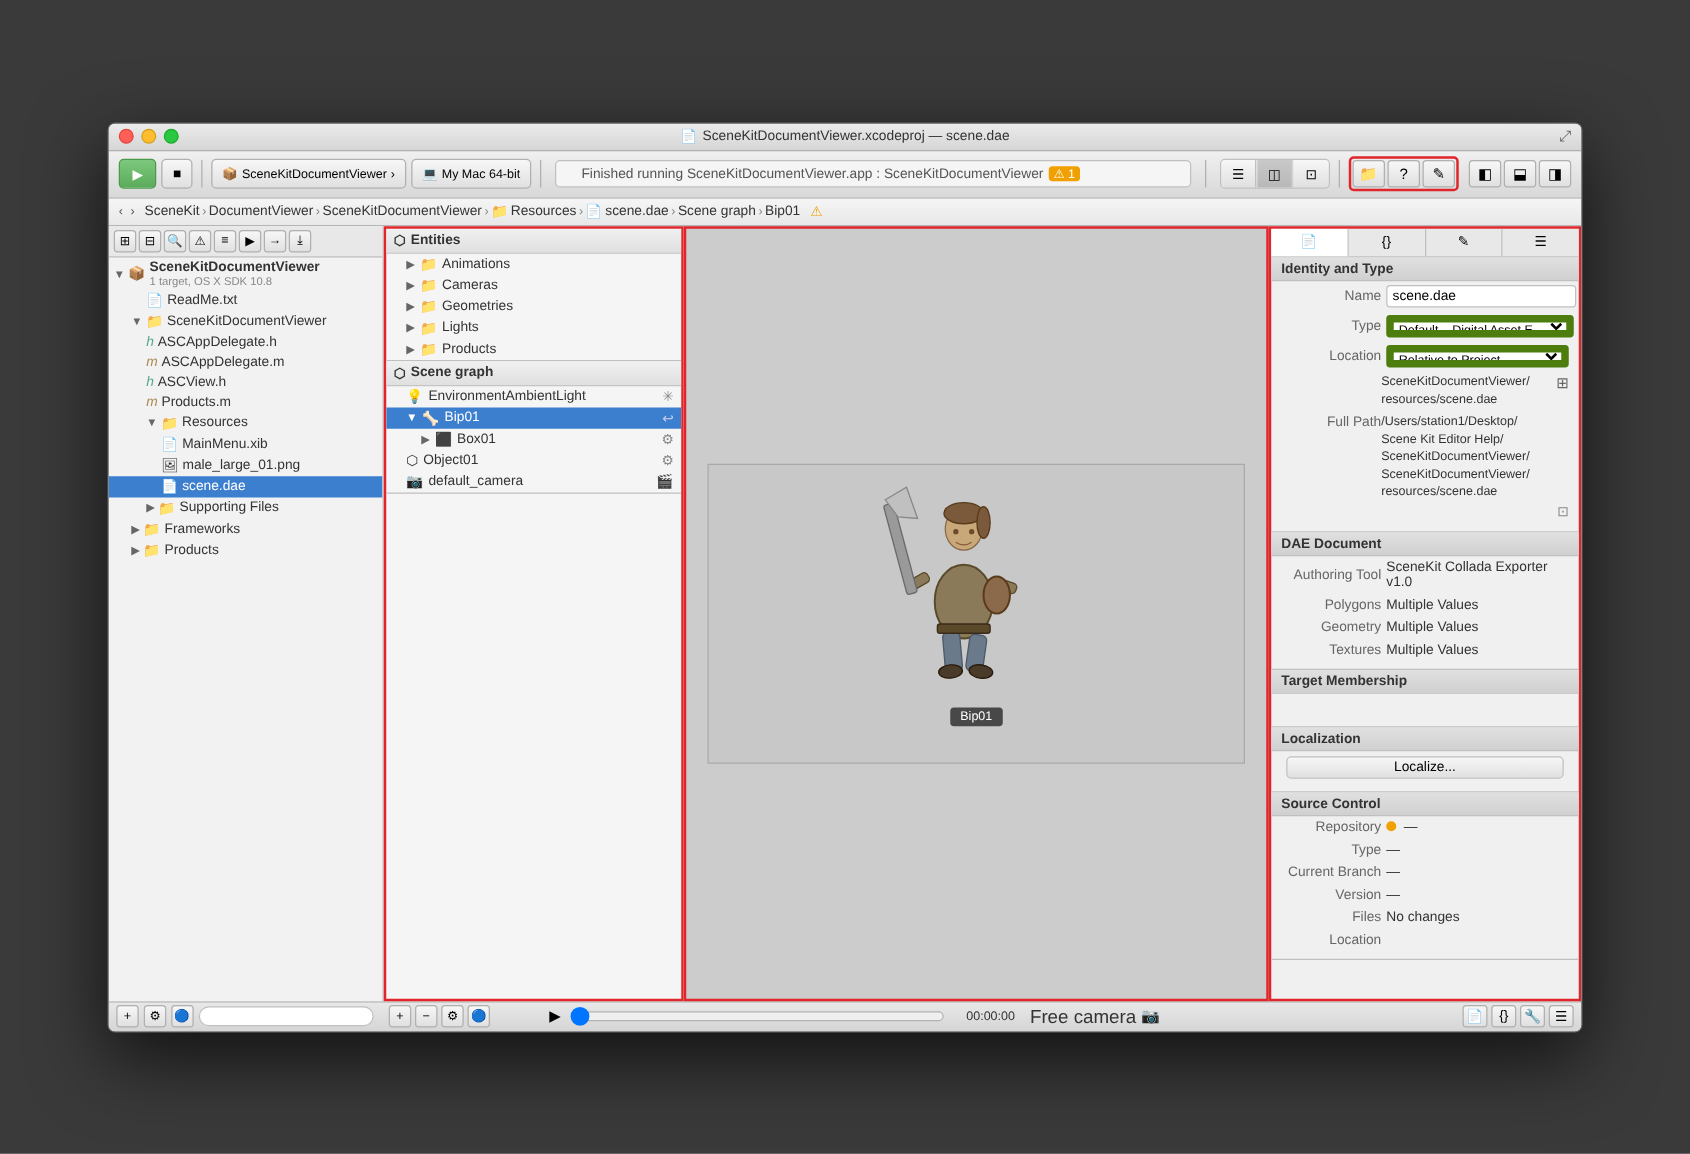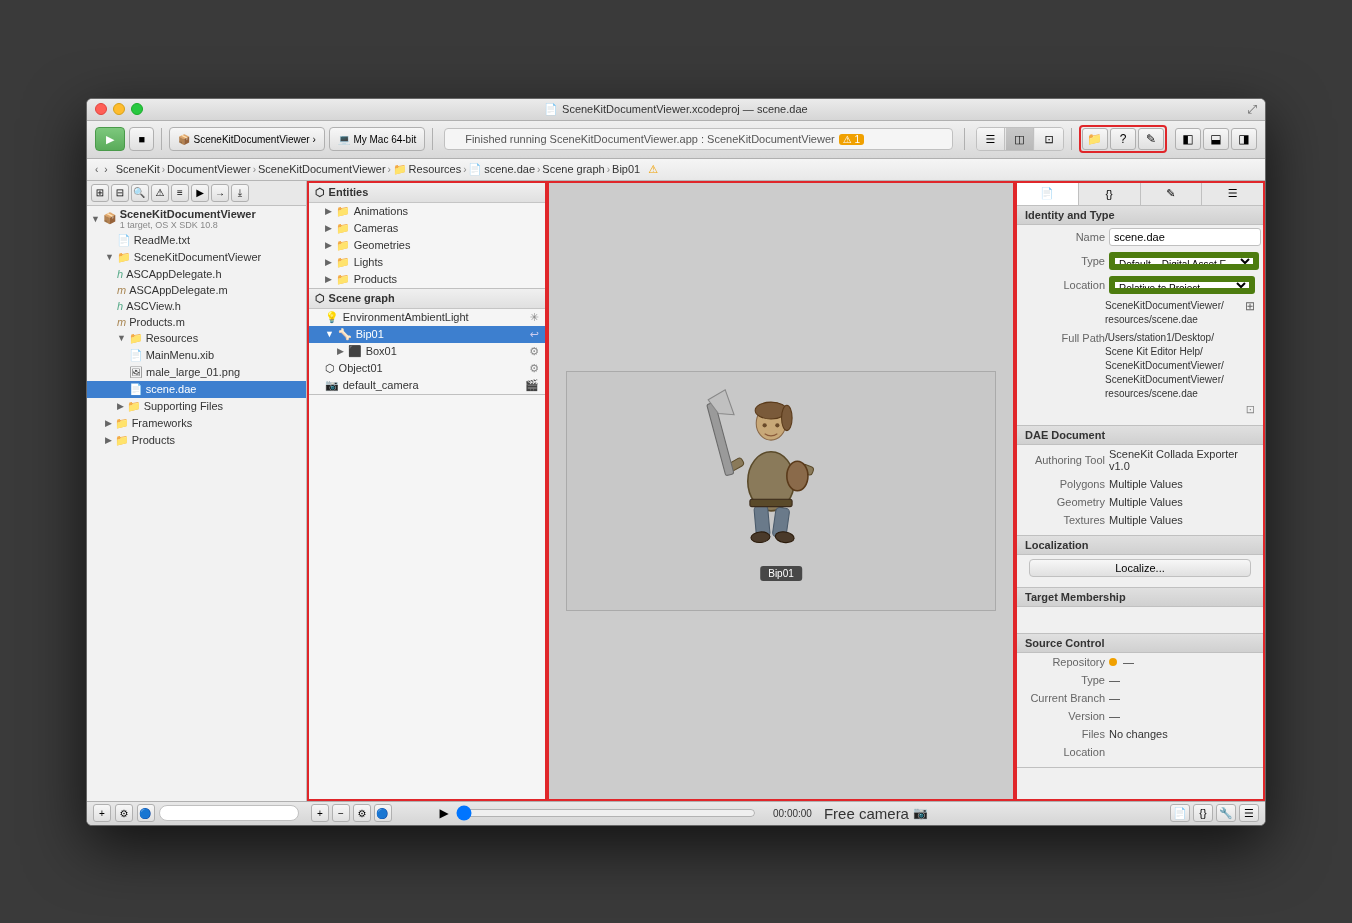--- a/index.html
+++ b/index.html
@@ -769,27 +769,27 @@
           <span class="inspector-label">Geometry</span>
           <span class="inspector-value">Multiple Values</span>
         </div>
         <div class="inspector-row">
           <span class="inspector-label">Textures</span>
           <span class="inspector-value">Multiple Values</span>
         </div>
       </div>
 
       <div class="inspector-section">
+        <div class="inspector-section-header">Target Membership</div>
+        <div style="padding:4px 8px; font-size:11px; color:#888;">&nbsp;</div>
+      </div>
+
+      <div class="inspector-section">
         <div class="inspector-section-header">Localization</div>
         <button class="localize-btn">Localize...</button>
-      </div>
-
-      <div class="inspector-section">
-        <div class="inspector-section-header">Target Membership</div>
-        <div style="padding:4px 8px; font-size:11px; color:#888;">&nbsp;</div>
       </div>
 
       <div class="inspector-section">
         <div class="inspector-section-header">Source Control</div>
 
         <div class="inspector-row">
           <span class="inspector-label">Repository</span>
           <span class="inspector-value">
             <span class="repo-dot"></span>
             —

